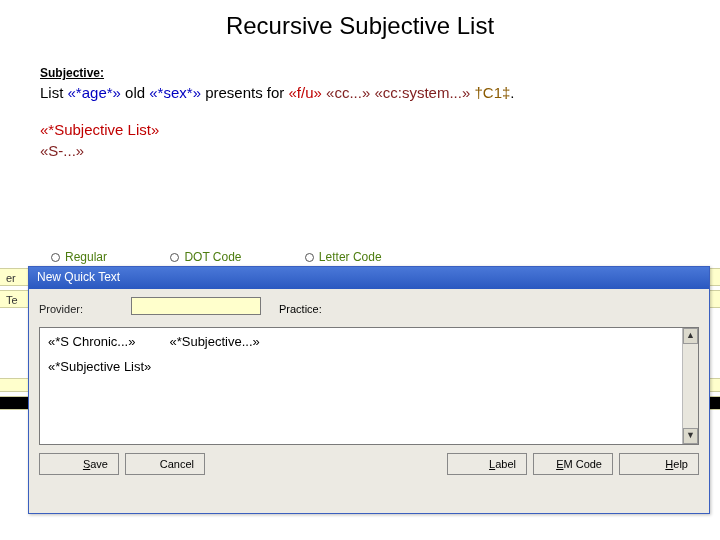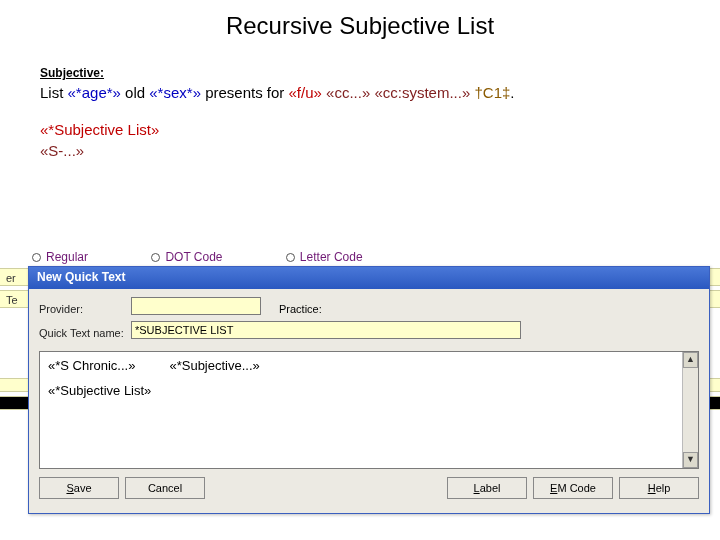--- a/index.html
+++ b/index.html
@@ -62,25 +62,25 @@
     padding-left: 6px;
   }
   .bg-row.r1 { top: 18px; height: 18px; line-height: 18px; }
   .bg-row.r2 { top: 40px; height: 18px; line-height: 18px; }
   .bg-row.r3 { top: 128px; height: 14px; }
   .bg-row.r3b { top: 146px; height: 14px; background: #000; }
 
   .radio-strip {
     position: absolute;
     top: 0;
-    left: 32px;
+    left: 51px;
     width: 660px;
     height: 16px;
     font-size: 12px;
-    color: #701a75;
+    color: #4d7c0f;
     overflow: hidden;
   }
   .radio-item { display: inline-block; margin-right: 60px; }
   .radio-dot {
     display: inline-block;
     width: 9px; height: 9px;
     border: 1px solid #555;
     border-radius: 50%;
     vertical-align: middle;
     margin-right: 5px;
@@ -96,21 +96,21 @@
     border: 1px solid #3a5fbf;
     background: #eceae3;
     font-family: Tahoma, Arial, sans-serif;
     font-size: 11px;
     box-shadow: 1px 1px 3px rgba(0,0,0,.25);
   }
   .titlebar {
     height: 22px;
     background: linear-gradient(#4a78d8, #2a58c0);
     color: #fff;
-    font-weight: bold;
+    font-weight: normal;
     font-size: 12px;
     padding: 3px 8px;
   }
   .form-area {
     padding: 8px 10px 4px;
   }
   .form-row {
     display: flex;
     align-items: flex-end;
     margin-bottom: 6px;
@@ -170,21 +170,21 @@
     gap: 6px;
     padding: 8px 10px 0;
   }
   .btn {
     height: 22px;
     min-width: 80px;
     background: #eceae3;
     border: 1px solid #888;
     font-size: 11px;
     font-family: Tahoma, Arial, sans-serif;
-    text-align: center;
+    text-align: right;
     padding: 0 10px;
     cursor: pointer;
   }
   .btn u { text-decoration: underline; }
   .spacer { flex: 1; }
 </style>
 </head>
 <body>
 
 <div class="slide-title">Recursive Subjective List</div>
@@ -212,24 +212,20 @@
   <div class="bg-row r3b"></div>
 
   <div class="win">
     <div class="titlebar">New Quick Text</div>
 
     <div class="form-area">
       <div class="form-row">
         <span class="lbl">Provider:</span>
         <input class="inp provider" value="" style="">
         <span class="lbl2">Practice:</span>
-      </div>
-      <div class="form-row">
-        <span class="lbl">Quick Text name:</span>
-        <input class="inp qt" value="*SUBJECTIVE LIST" style="">
       </div>
     </div>
 
     <div class="editor-wrap">
       <div class="editor">
         <div class="erow">
           <span>«*S Chronic...»</span><span class="gap"></span><span>«*Subjective...»</span>
         </div>
         <div class="erow">
           <span>«*Subjective List»</span>

